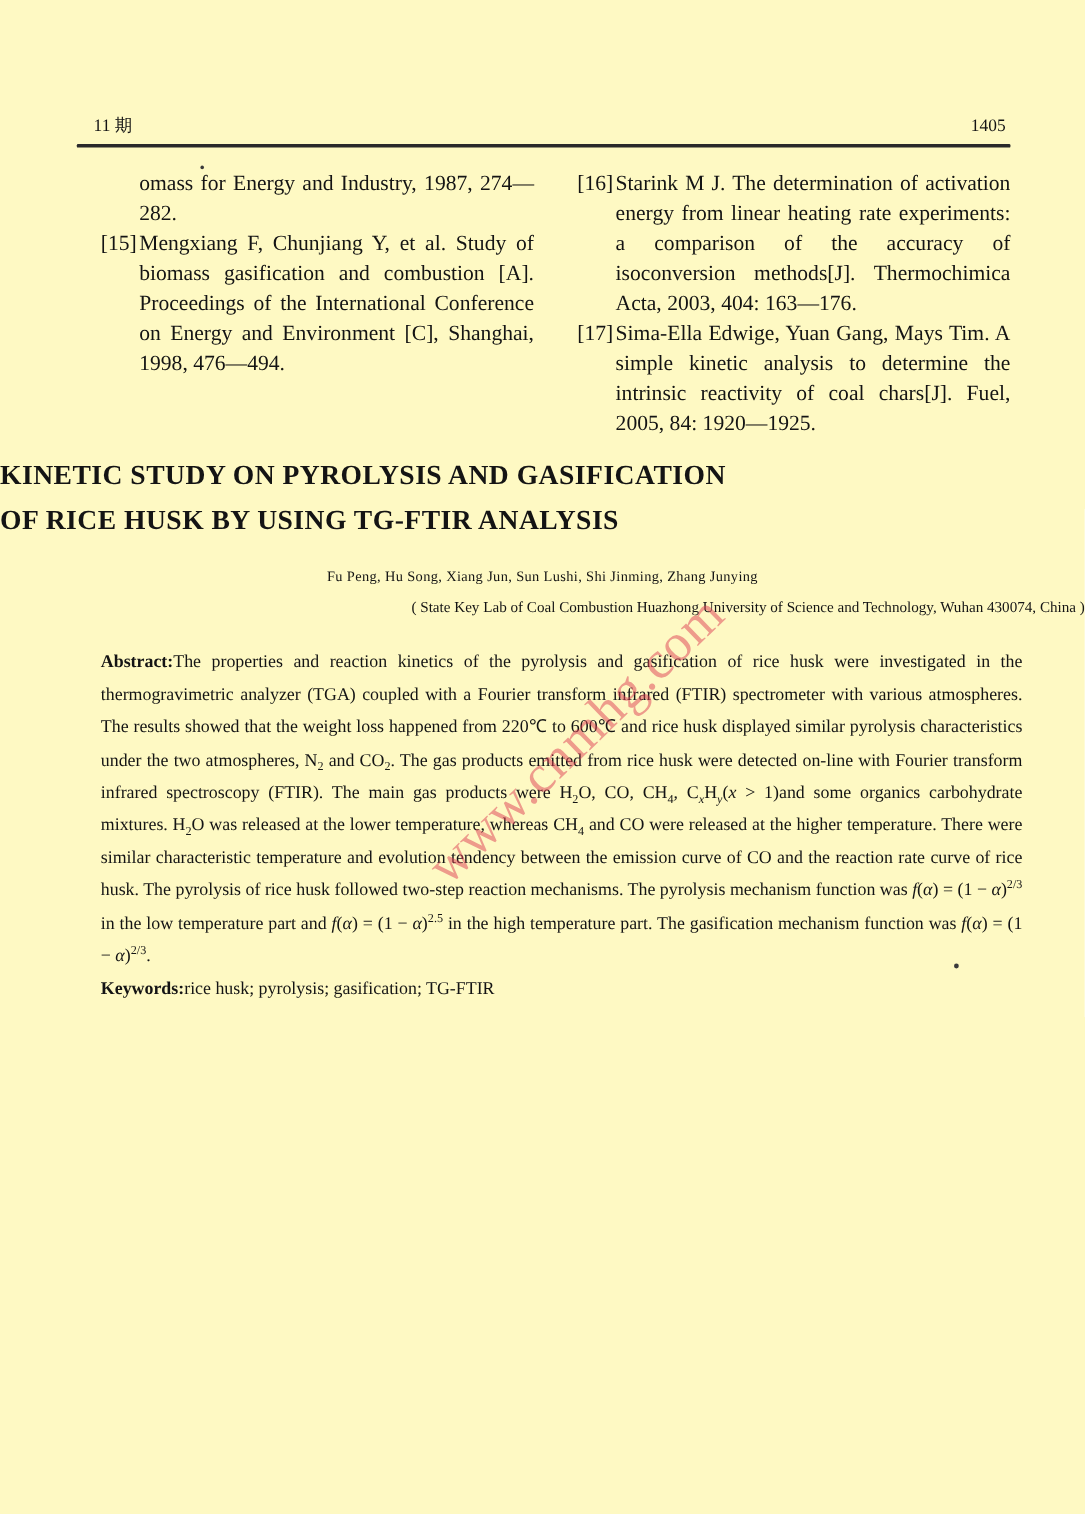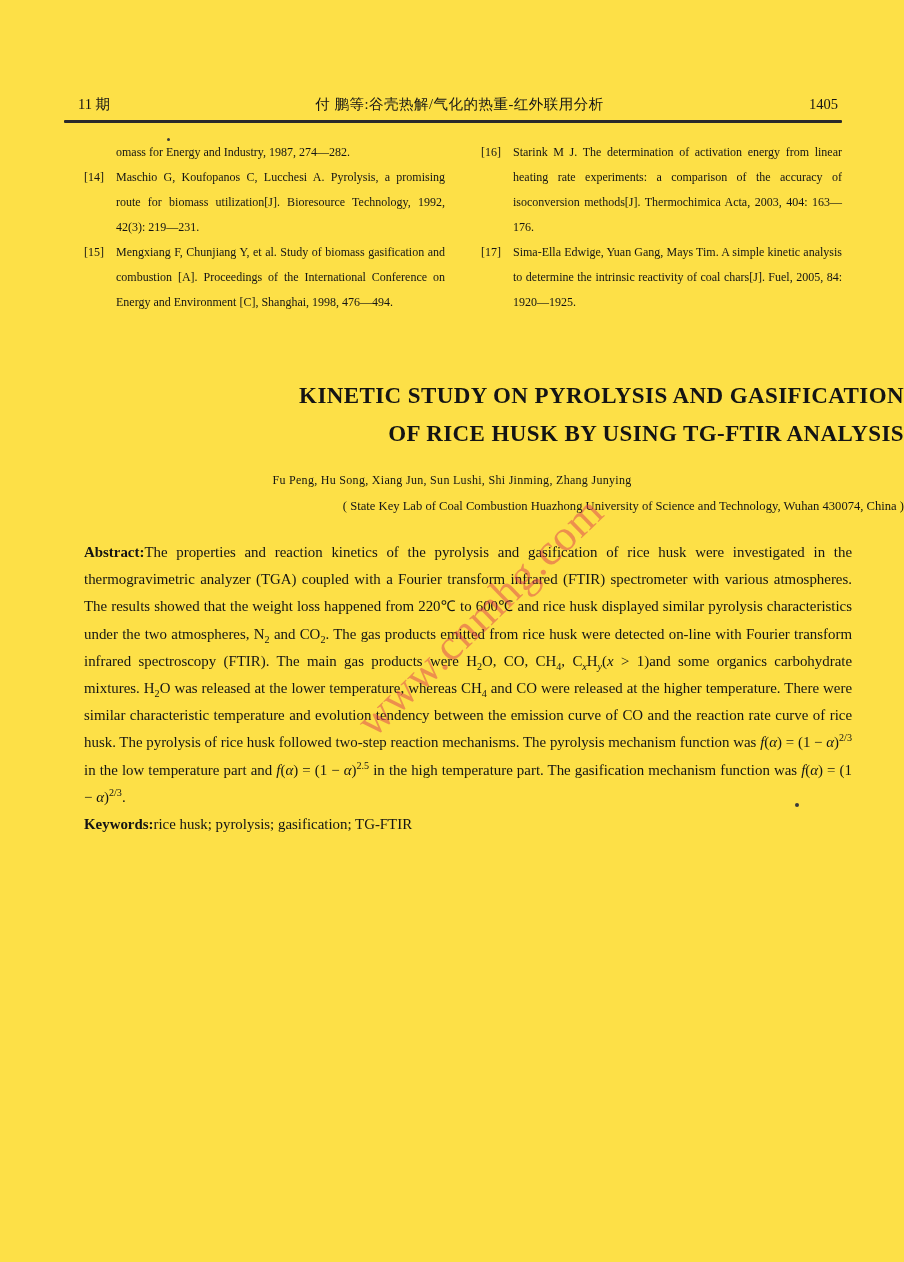--- a/index.html
+++ b/index.html
@@ -1,48 +1,48 @@
 <!DOCTYPE html>
 <html><head>
 <meta charset="utf-8">
 <style>
   html,body { margin:0; padding:0; background:#ffffff; }
   .page {
     position:relative;
     width:904px; height:1262px;
-    background:#fde047;
+    background:#fef9c3;
     font-family:"Liberation Serif", serif;
     color:#141414;
     overflow:hidden;
   }
   
   .header {
     position:absolute; top:95px; left:78px; right:66px;
     display:flex; justify-content:space-between; align-items:baseline;
     font-size:14.5px;
   }
   .header .running { letter-spacing:0.5px; }
   .rule {
     position:absolute; top:120px; left:64px; right:62px;
     height:3px; background:#2a2a2a; border-radius:1px;
   }
   
   .refs {
     position:absolute; top:140px; left:84px; width:758px;
     display:flex; gap:36px;
-    font-size:12px; line-height:25px;
+    font-size:18px; line-height:25px;
   }
   .refs .col { width:369px; }
   .ref-item { display:flex; }
   .ref-label { flex:0 0 32px; white-space:nowrap; }
   .ref-text  { flex:1; text-align:justify; }
   
   .title-block {
     position:absolute; top:377px; left:0; width:100%;
-    text-align:right; font-weight:bold;
+    text-align:left; font-weight:bold;
     font-size:23px; line-height:38px; letter-spacing:0.4px;
   }
   .authors {
     position:absolute; top:473px; left:0; width:100%;
     text-align:center; font-size:12px; letter-spacing:0.3px;
   }
   .affiliation {
     position:absolute; top:499px; left:0; width:100%;
     text-align:right; font-size:12.6px;
   }
@@ -69,34 +69,29 @@
   .dot-a { left:167px; top:138px; width:3px; height:3px; }
   .dot-b { left:795px; top:803px; width:4px; height:4px; }
 </style>
 </head>
 <body>
 
 <div class="page">
 
   <div class="header">
     <span>11 期</span>
-    <span class="running">付 鹏等:谷壳热解/气化的热重-红外联用分析</span>
     <span>1405</span>
   </div>
   <div class="rule"></div>
 
   <div class="refs">
     <div class="col">
       <div class="ref-item">
         <span class="ref-label"></span>
         <span class="ref-text">omass for Energy and Industry, 1987, 274—282.</span>
-      </div>
-      <div class="ref-item">
-        <span class="ref-label">[14]</span>
-        <span class="ref-text">Maschio G, Koufopanos C, Lucchesi A. Pyrolysis, a promising route for biomass utilization[J]. Bioresource Technology, 1992, 42(3): 219—231.</span>
       </div>
       <div class="ref-item">
         <span class="ref-label">[15]</span>
         <span class="ref-text">Mengxiang F, Chunjiang Y, et al. Study of biomass gasification and combustion [A]. Proceedings of the International Conference on Energy and Environment [C], Shanghai, 1998, 476—494.</span>
       </div>
     </div>
     <div class="col">
       <div class="ref-item">
         <span class="ref-label">[16]</span>
         <span class="ref-text">Starink M J. The determination of activation energy from linear heating rate experiments: a comparison of the accuracy of isoconversion methods[J]. Thermochimica Acta, 2003, 404: 163—176.</span>

